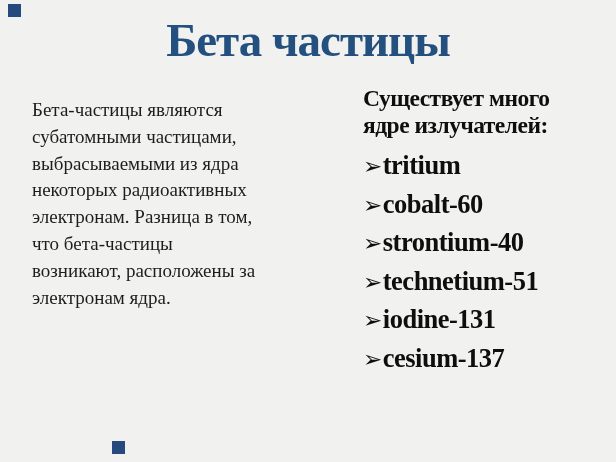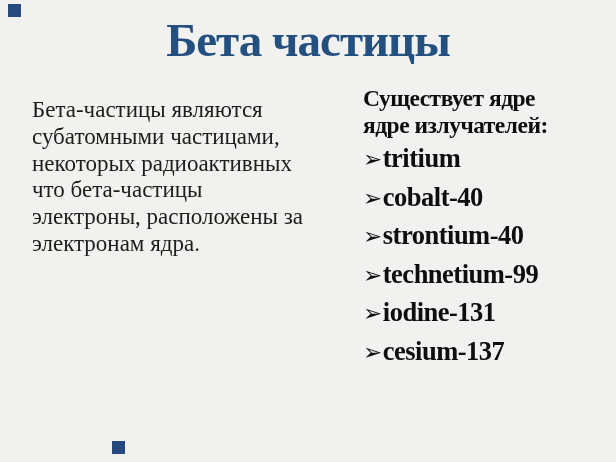--- a/index.html
+++ b/index.html
@@ -36,21 +36,21 @@
     color: #24507F;
     line-height: 52px;
   }
 
   .left-col {
     position: absolute;
     left: 32px;
     top: 97px;
     width: 325px;
     color: #1D1D1B;
-    font-size: 23px;
+    font-size: 19px;
     line-height: 26.8px;
   }
   .left-col .text-line {
     white-space: nowrap;
   }
 
   .right-col {
     position: absolute;
     left: 363px;
     top: 85px;
@@ -58,21 +58,21 @@
     color: #0E0E0E;
   }
   .right-heading .heading-line {
     font-size: 23.5px;
     font-weight: bold;
     line-height: 26.5px;
     white-space: nowrap;
     letter-spacing: -0.5px;
   }
   .emitter-list {
-    margin-top: 2px;
+    margin-top: 9px;
   }
   .emitter-item {
     font-size: 26.5px;
     font-weight: bold;
     line-height: 36.6px;
     white-space: nowrap;
     letter-spacing: -0.5px;
   }
   .bullet-glyph {
     font-weight: normal;
@@ -86,34 +86,36 @@
 <div class="slide">
 
   <div class="corner-square top-left"></div>
   <div class="corner-square bottom"></div>
 
   <div class="slide-title">Бета частицы</div>
 
   <div class="left-col">
     <div class="text-line">Бета-частицы являются</div>
     <div class="text-line">субатомными частицами,</div>
+    <div class="text-line">выбрасываемыми из ядра</div>
     <div class="text-line">некоторых радиоактивных</div>
+    <div class="text-line">электронам. Разница в том,</div>
     <div class="text-line">что бета-частицы</div>
-    <div class="text-line">электроны, расположены за</div>
+    <div class="text-line">возникают, расположены за</div>
     <div class="text-line">электронам ядра.</div>
   </div>
 
   <div class="right-col">
     <div class="right-heading">
-      <div class="heading-line">Существует ядре</div>
+      <div class="heading-line">Существует много</div>
       <div class="heading-line">ядре излучателей:</div>
     </div>
     <div class="emitter-list">
       <div class="emitter-item"><span class="bullet-glyph">➢</span><span>tritium</span></div>
-      <div class="emitter-item"><span class="bullet-glyph">➢</span><span>cobalt-40</span></div>
+      <div class="emitter-item"><span class="bullet-glyph">➢</span><span>cobalt-60</span></div>
       <div class="emitter-item"><span class="bullet-glyph">➢</span><span>strontium-40</span></div>
-      <div class="emitter-item"><span class="bullet-glyph">➢</span><span>technetium-99</span></div>
+      <div class="emitter-item"><span class="bullet-glyph">➢</span><span>technetium-51</span></div>
       <div class="emitter-item"><span class="bullet-glyph">➢</span><span>iodine-131</span></div>
       <div class="emitter-item"><span class="bullet-glyph">➢</span><span>cesium-137</span></div>
     </div>
   </div>
 
 </div>
 
 </body></html>

